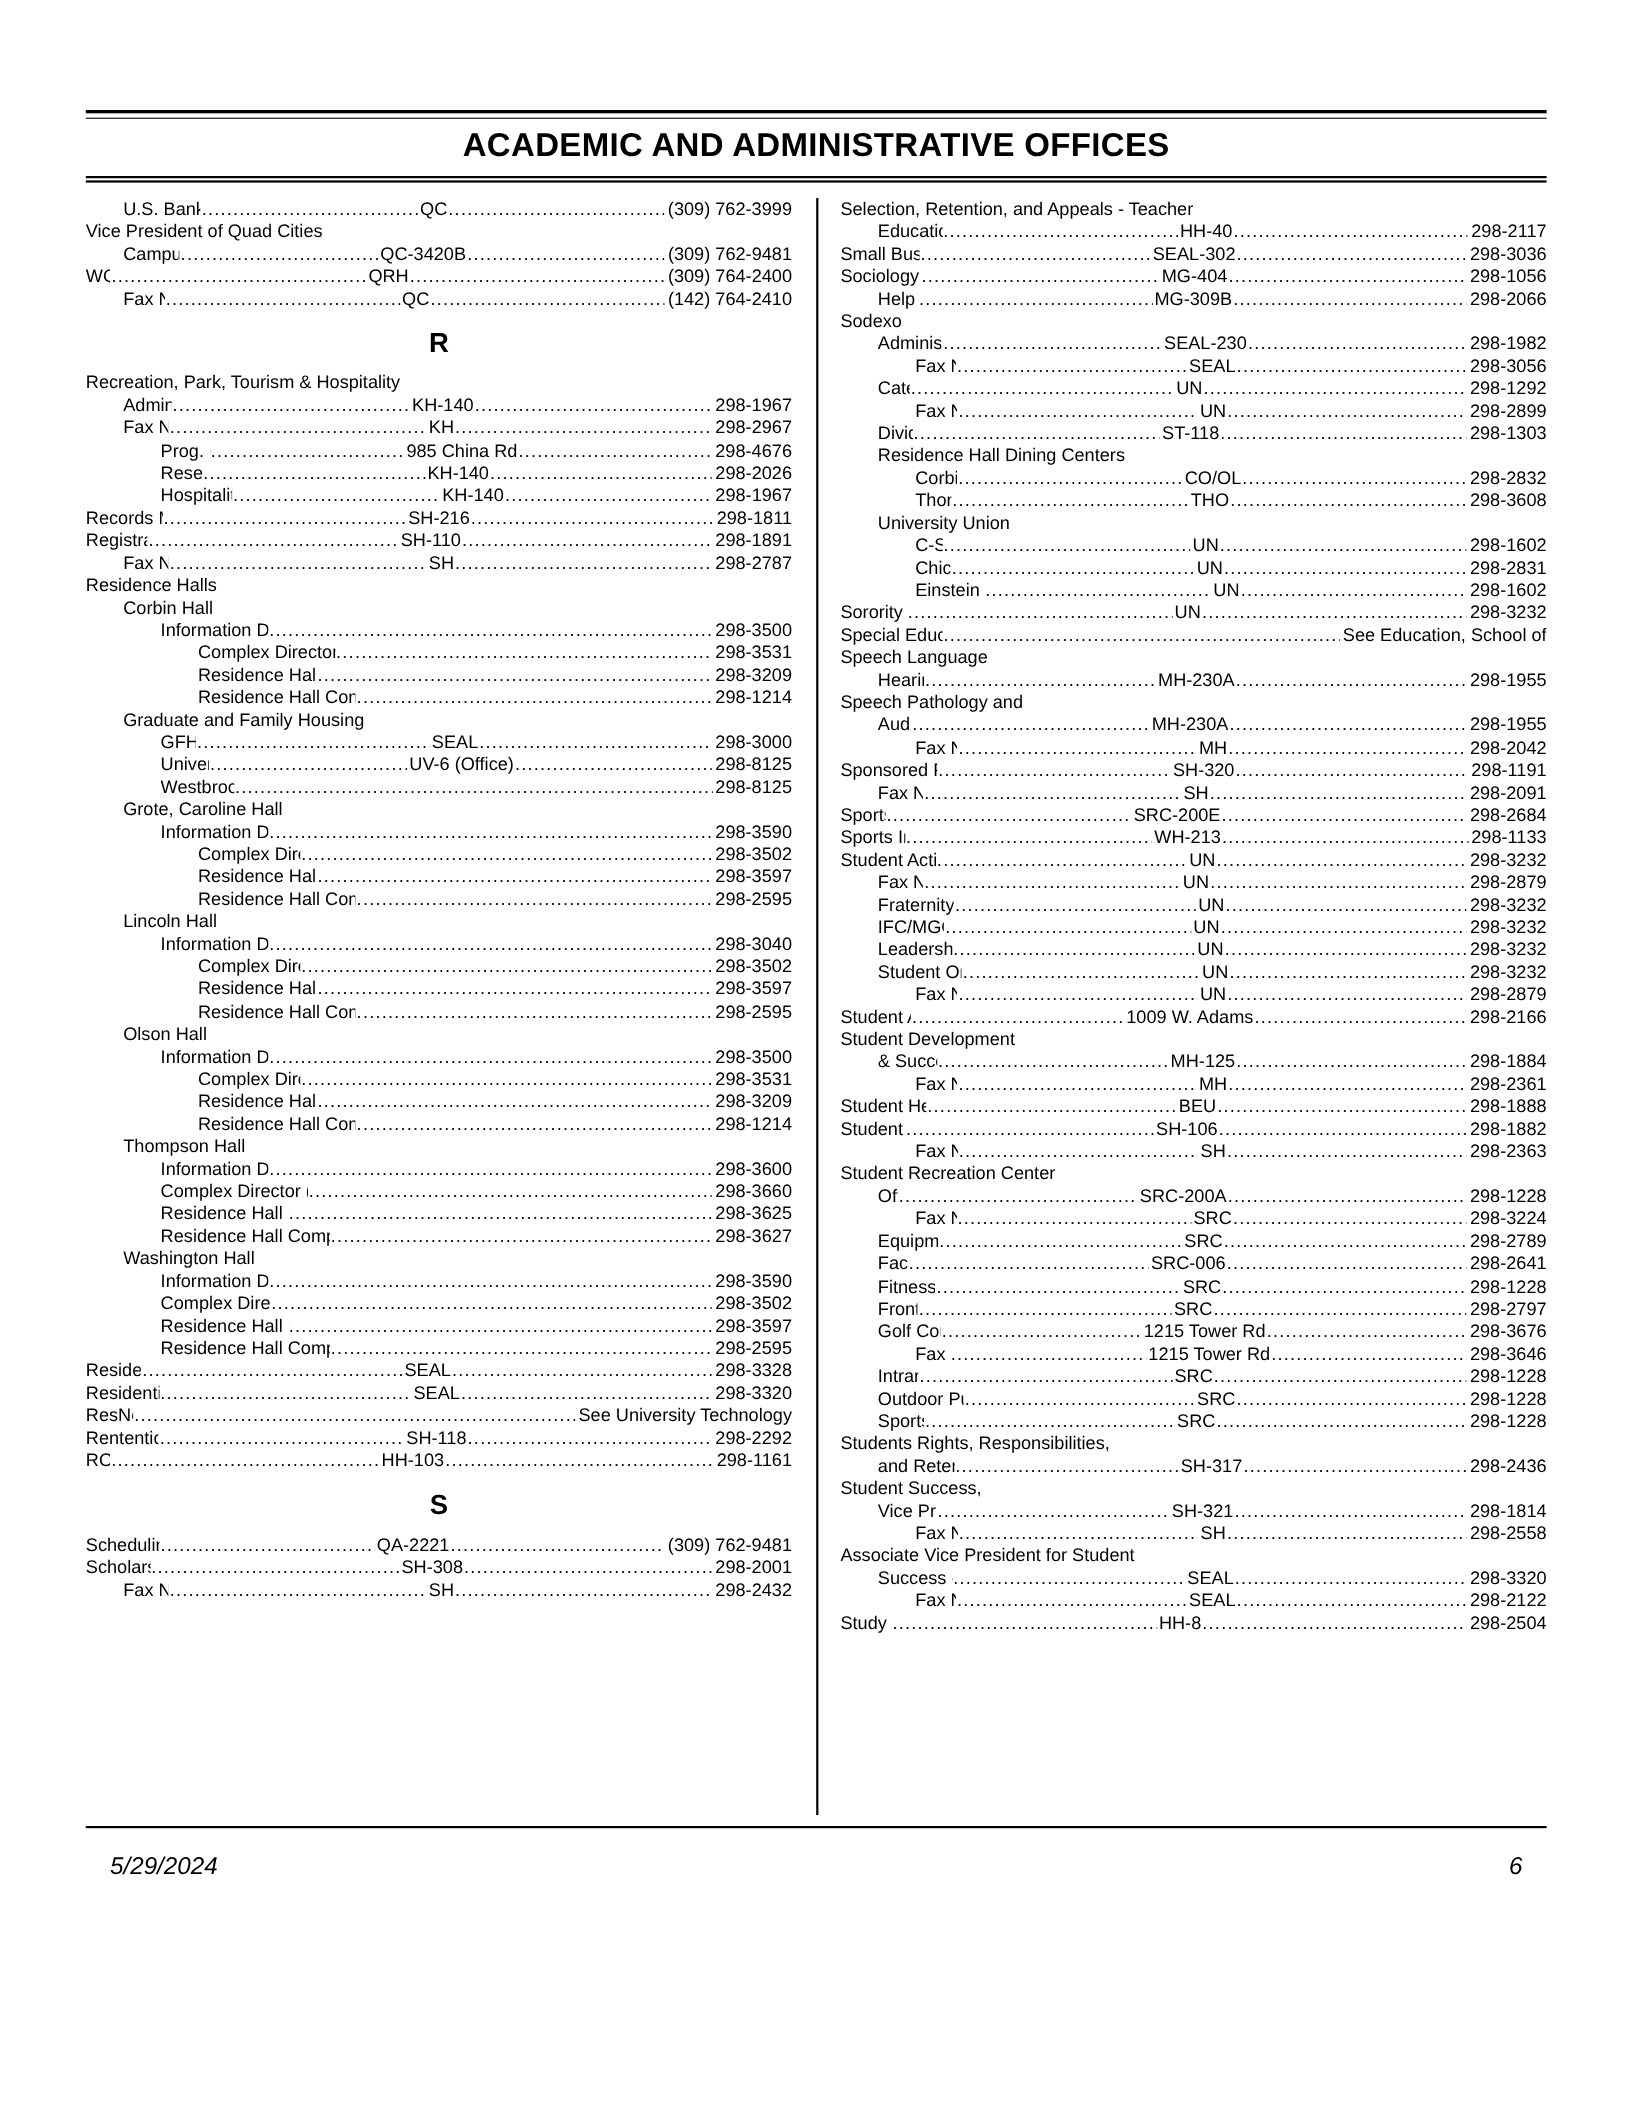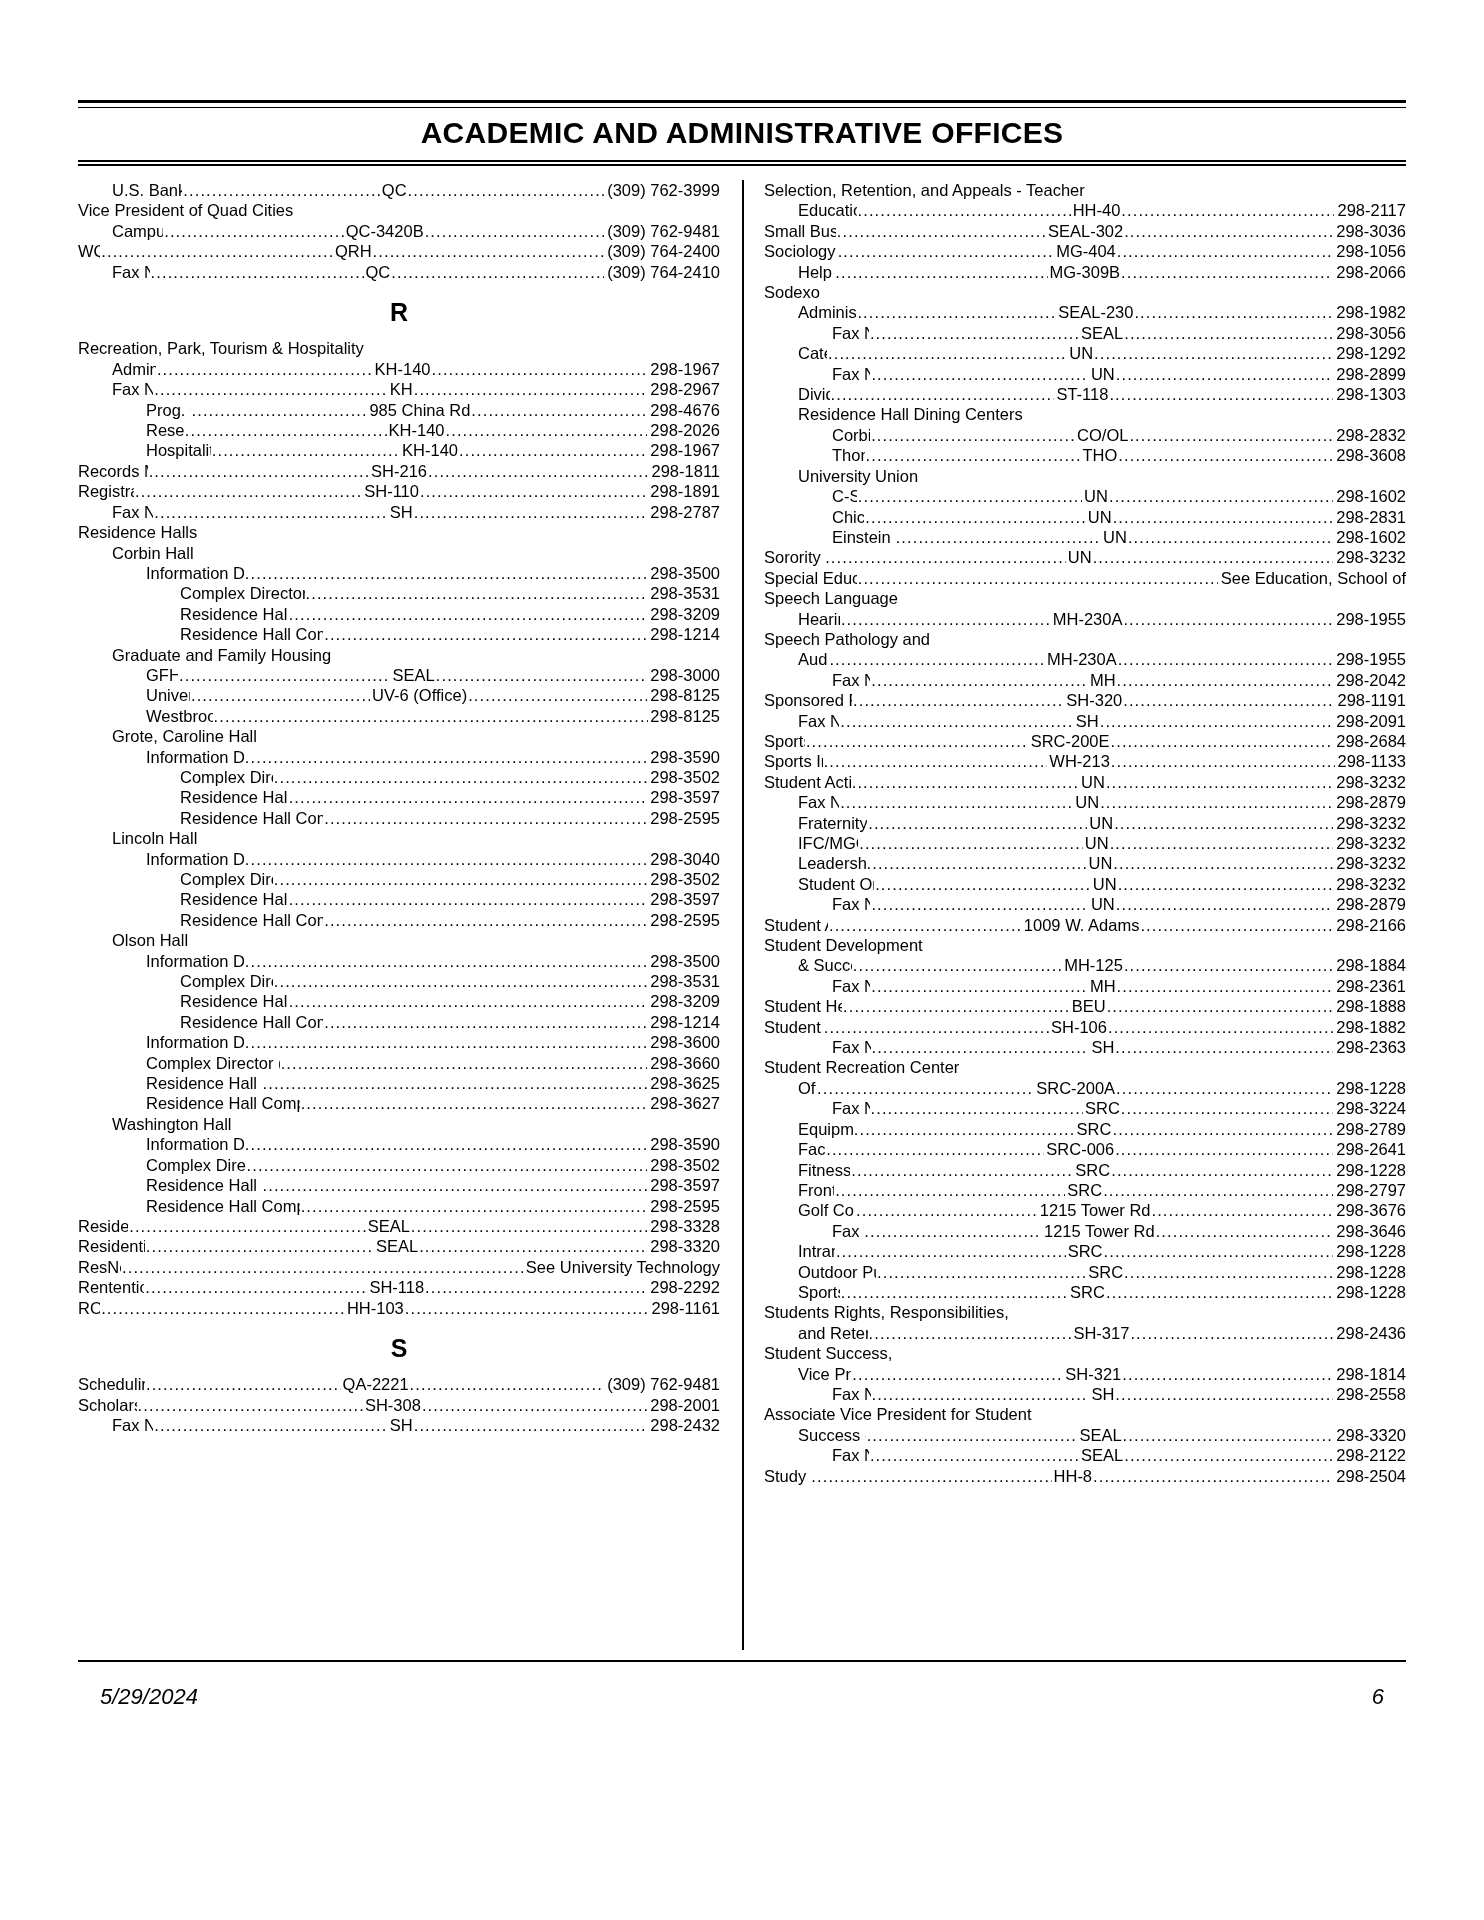--- a/index.html
+++ b/index.html
@@ -160,21 +160,21 @@
             <span class="dots">..........................................................................................</span>
             <span class="loc">QRH</span>
             <span class="dots2">..........................................................................................</span>
             <span class="num">(309) 764-2400</span>
           </div>
           <div class="row i1">
             <span class="name">Fax Number</span>
             <span class="dots">..........................................................................................</span>
             <span class="loc">QC</span>
             <span class="dots2">..........................................................................................</span>
-            <span class="num">(309) 764-2410</span>
+            <span class="num">(142) 764-2410</span>
           </div>
           <div class="letter">R</div>
           <div class="row i0">
             <span class="name">Recreation, Park, Tourism &amp; Hospitality</span>
           </div>
           <div class="row i1">
             <span class="name">Administration</span>
             <span class="dots">..........................................................................................</span>
             <span class="loc">KH-140</span>
             <span class="dots2">..........................................................................................</span>
@@ -338,20 +338,23 @@
           </div>
           <div class="row i3">
             <span class="name">Residence Hall  Clerk</span>
             <span class="dots">..........................................................................................</span>
             <span class="num">298-3209</span>
           </div>
           <div class="row i3">
             <span class="name">Residence Hall Computing Lab</span>
             <span class="dots">..........................................................................................</span>
             <span class="num">298-1214</span>
+          </div>
+          <div class="row i1">
+            <span class="name">Thompson Hall</span>
           </div>
           <div class="row i2">
             <span class="name">Information Desk</span>
             <span class="dots">..........................................................................................</span>
             <span class="num">298-3600</span>
           </div>
           <div class="row i2">
             <span class="name">Complex Director (Home)</span>
             <span class="dots">..........................................................................................</span>
             <span class="num">298-3660</span>

